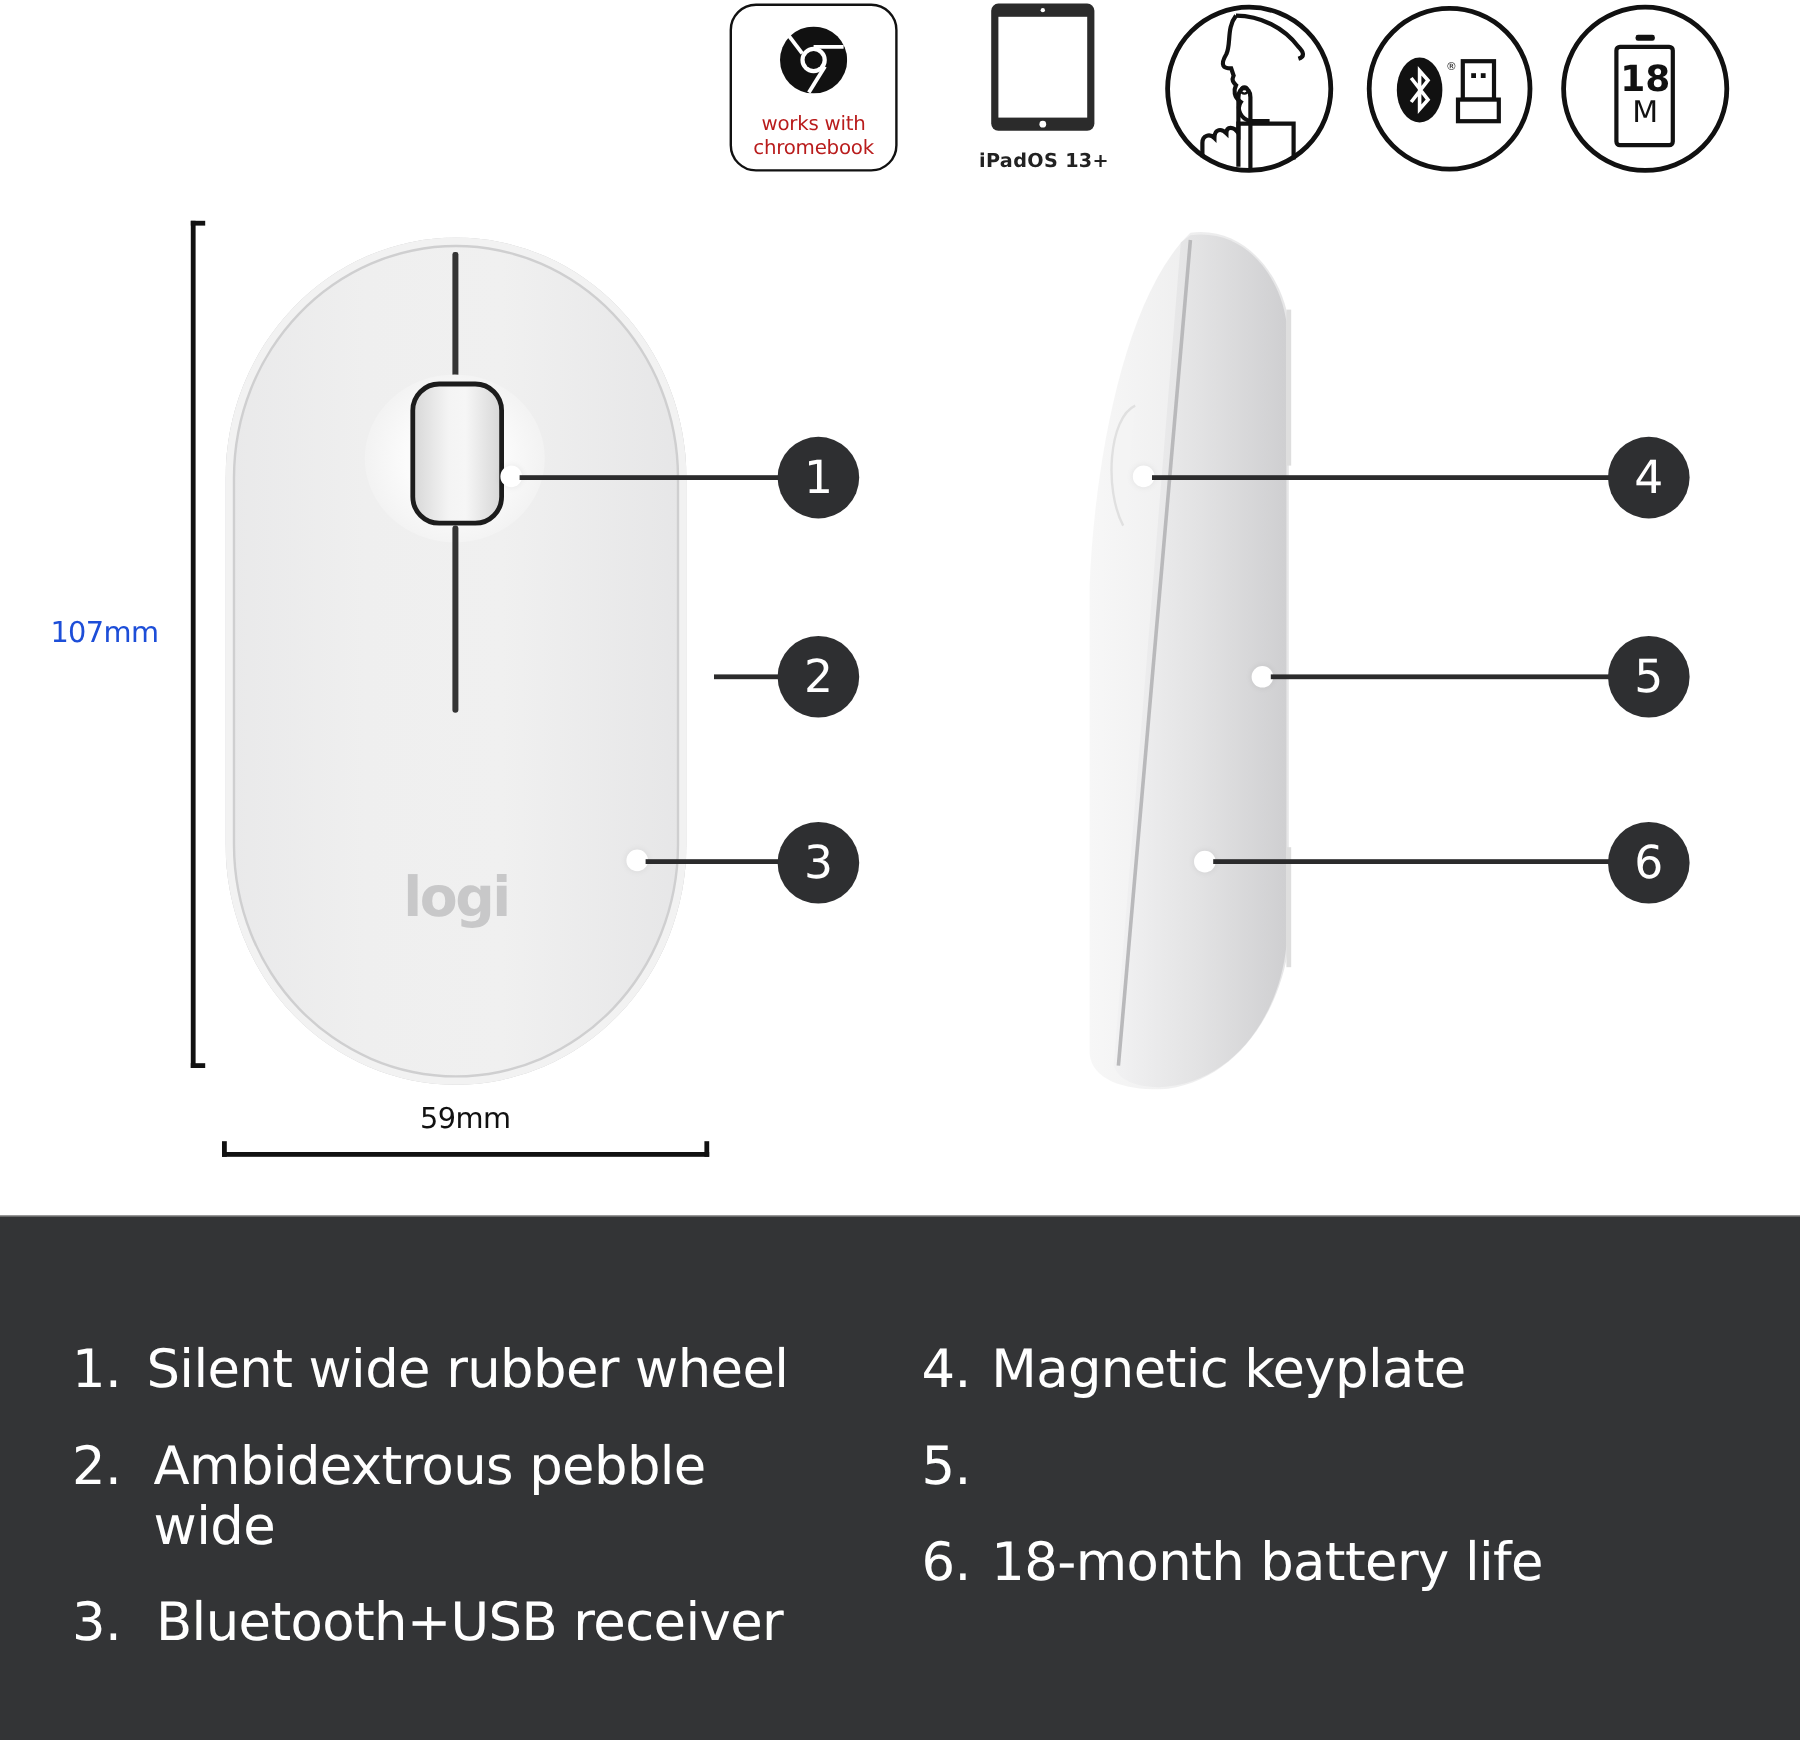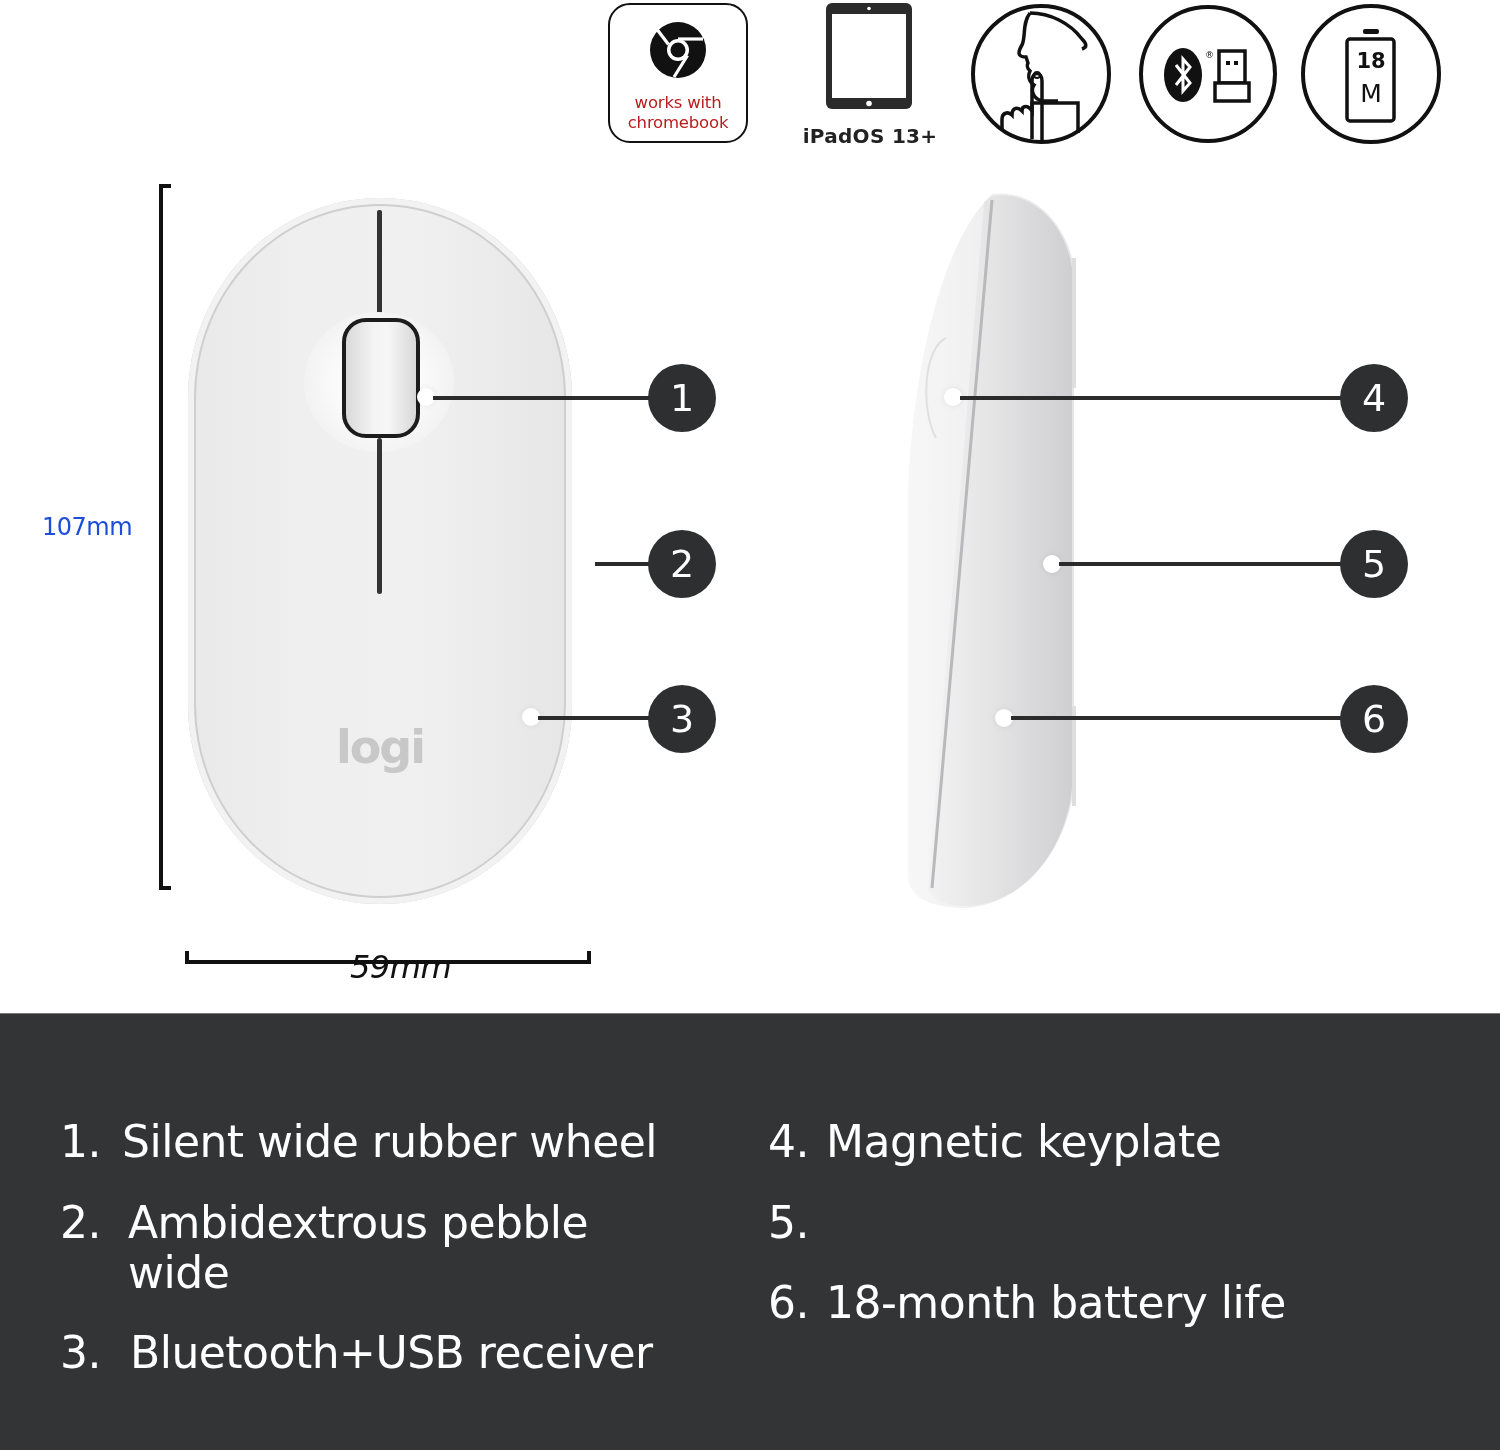--- a/index.html
+++ b/index.html
@@ -15,37 +15,37 @@
     .badge-chromebook svg { position: absolute; left: 40px; top: 17px; }
     .badge-chromebook .label {
       position: absolute; left: 0; right: 0; top: 88px;
       text-align: center; font-size: 16.5px; line-height: 20px; color: #b91c1c;
       letter-spacing: -0.2px;
     }
     .badge-ipad { left: 800px; top: 2px; width: 140px; height: 150px; }
     .badge-ipad svg { position: absolute; left: 25px; top: 0; }
     .badge-ipad .label {
       position: absolute; left: 0; right: 0; top: 122px;
-      text-align: center; font-size: 20px; font-weight: bold; color: #222; letter-spacing: 0.3px;
+      text-align: center; font-size: 16px; font-weight: bold; color: #222; letter-spacing: 0.3px;
     }
     .badge-circle svg { position: absolute; left: 0; top: 0; }
     .badge-silent { left: 970px; top: 3px; width: 142px; height: 142px; }
     .badge-bt { left: 1138px; top: 3px; width: 140px; height: 142px; }
     .badge-battery { left: 1300px; top: 3px; width: 142px; height: 142px; }
 
     
     .dim-v-line { position: absolute; left: 159px; top: 184px; width: 4px; height: 706px; background: #111; }
     .dim-v-cap-top { position: absolute; left: 159px; top: 184px; width: 12px; height: 4px; background: #111; }
     .dim-v-cap-bot { position: absolute; left: 159px; top: 886px; width: 12px; height: 4px; background: #111; }
     .dim-v-label { position: absolute; left: 42px; top: 513px; font-size: 24px; color: #1d4ed8; letter-spacing: -0.5px; }
 
     .dim-h-line { position: absolute; left: 185px; top: 960px; width: 406px; height: 4px; background: #111; }
     .dim-h-cap-l { position: absolute; left: 185px; top: 951px; width: 4px; height: 13px; background: #111; }
     .dim-h-cap-r { position: absolute; left: 587px; top: 951px; width: 4px; height: 13px; background: #111; }
-    .dim-h-label { position: absolute; left: 350px; top: 948px; font-size: 32px; color: #111; letter-spacing: -0.5px; font-style: italic; }
+    .dim-h-label { position: absolute; left: 350px; top: 918px; font-size: 24px; color: #111; letter-spacing: -0.5px; }
 
     
     .mouse-top {
       position: absolute; left: 188px; top: 198px; width: 384px; height: 706px;
       border-radius: 192px / 200px;
       background: linear-gradient(90deg, #e9e9ea 0%, #efefef 30%, #f0f0f0 60%, #e6e6e7 100%);
       box-shadow: inset 0 0 0 6px #f2f2f2, inset 0 0 0 8px #cfcfd0;
     }
     .mouse-top .split-top { position: absolute; left: 189px; top: 12px; width: 5px; height: 126px; background: #333; border-radius: 2px; }
     .mouse-top .split-bot { position: absolute; left: 189px; top: 240px; width: 5px; height: 156px; background: #333; border-radius: 3px; }
@@ -145,21 +145,21 @@
     <text x="67" y="55" font-size="9" fill="#111" font-family="DejaVu Sans, sans-serif">®</text>
   </svg>
 </div>
 
 <div class="badge badge-circle badge-battery">
   <svg width="142" height="142" viewBox="0 0 142 142">
     <circle cx="71" cy="71" r="68" fill="#fff" stroke="#111" stroke-width="4"></circle>
     <rect x="63" y="26" width="16" height="5" rx="2" fill="#111"></rect>
     <rect x="47" y="36" width="47" height="82" rx="3" fill="#fff" stroke="#111" stroke-width="3.5"></rect>
   </svg>
-  <div style="position:absolute;left:0;right:0;top:46px;text-align:center;font-size:21px;font-weight:bold;color:#111;">18</div>
+  <div style="position:absolute;left:0;right:0;top:46px;text-align:center;font-size:30px;font-weight:bold;color:#111;">18</div>
   <div style="position:absolute;left:0;right:0;top:76px;text-align:center;font-size:25px;color:#111;">M</div>
 </div>
 
 <div class="dim-v-line"></div>
 <div class="dim-v-cap-top"></div>
 <div class="dim-v-cap-bot"></div>
 <div class="dim-v-label">107mm</div>
 
 <div class="dim-h-line"></div>
 <div class="dim-h-cap-l"></div>

